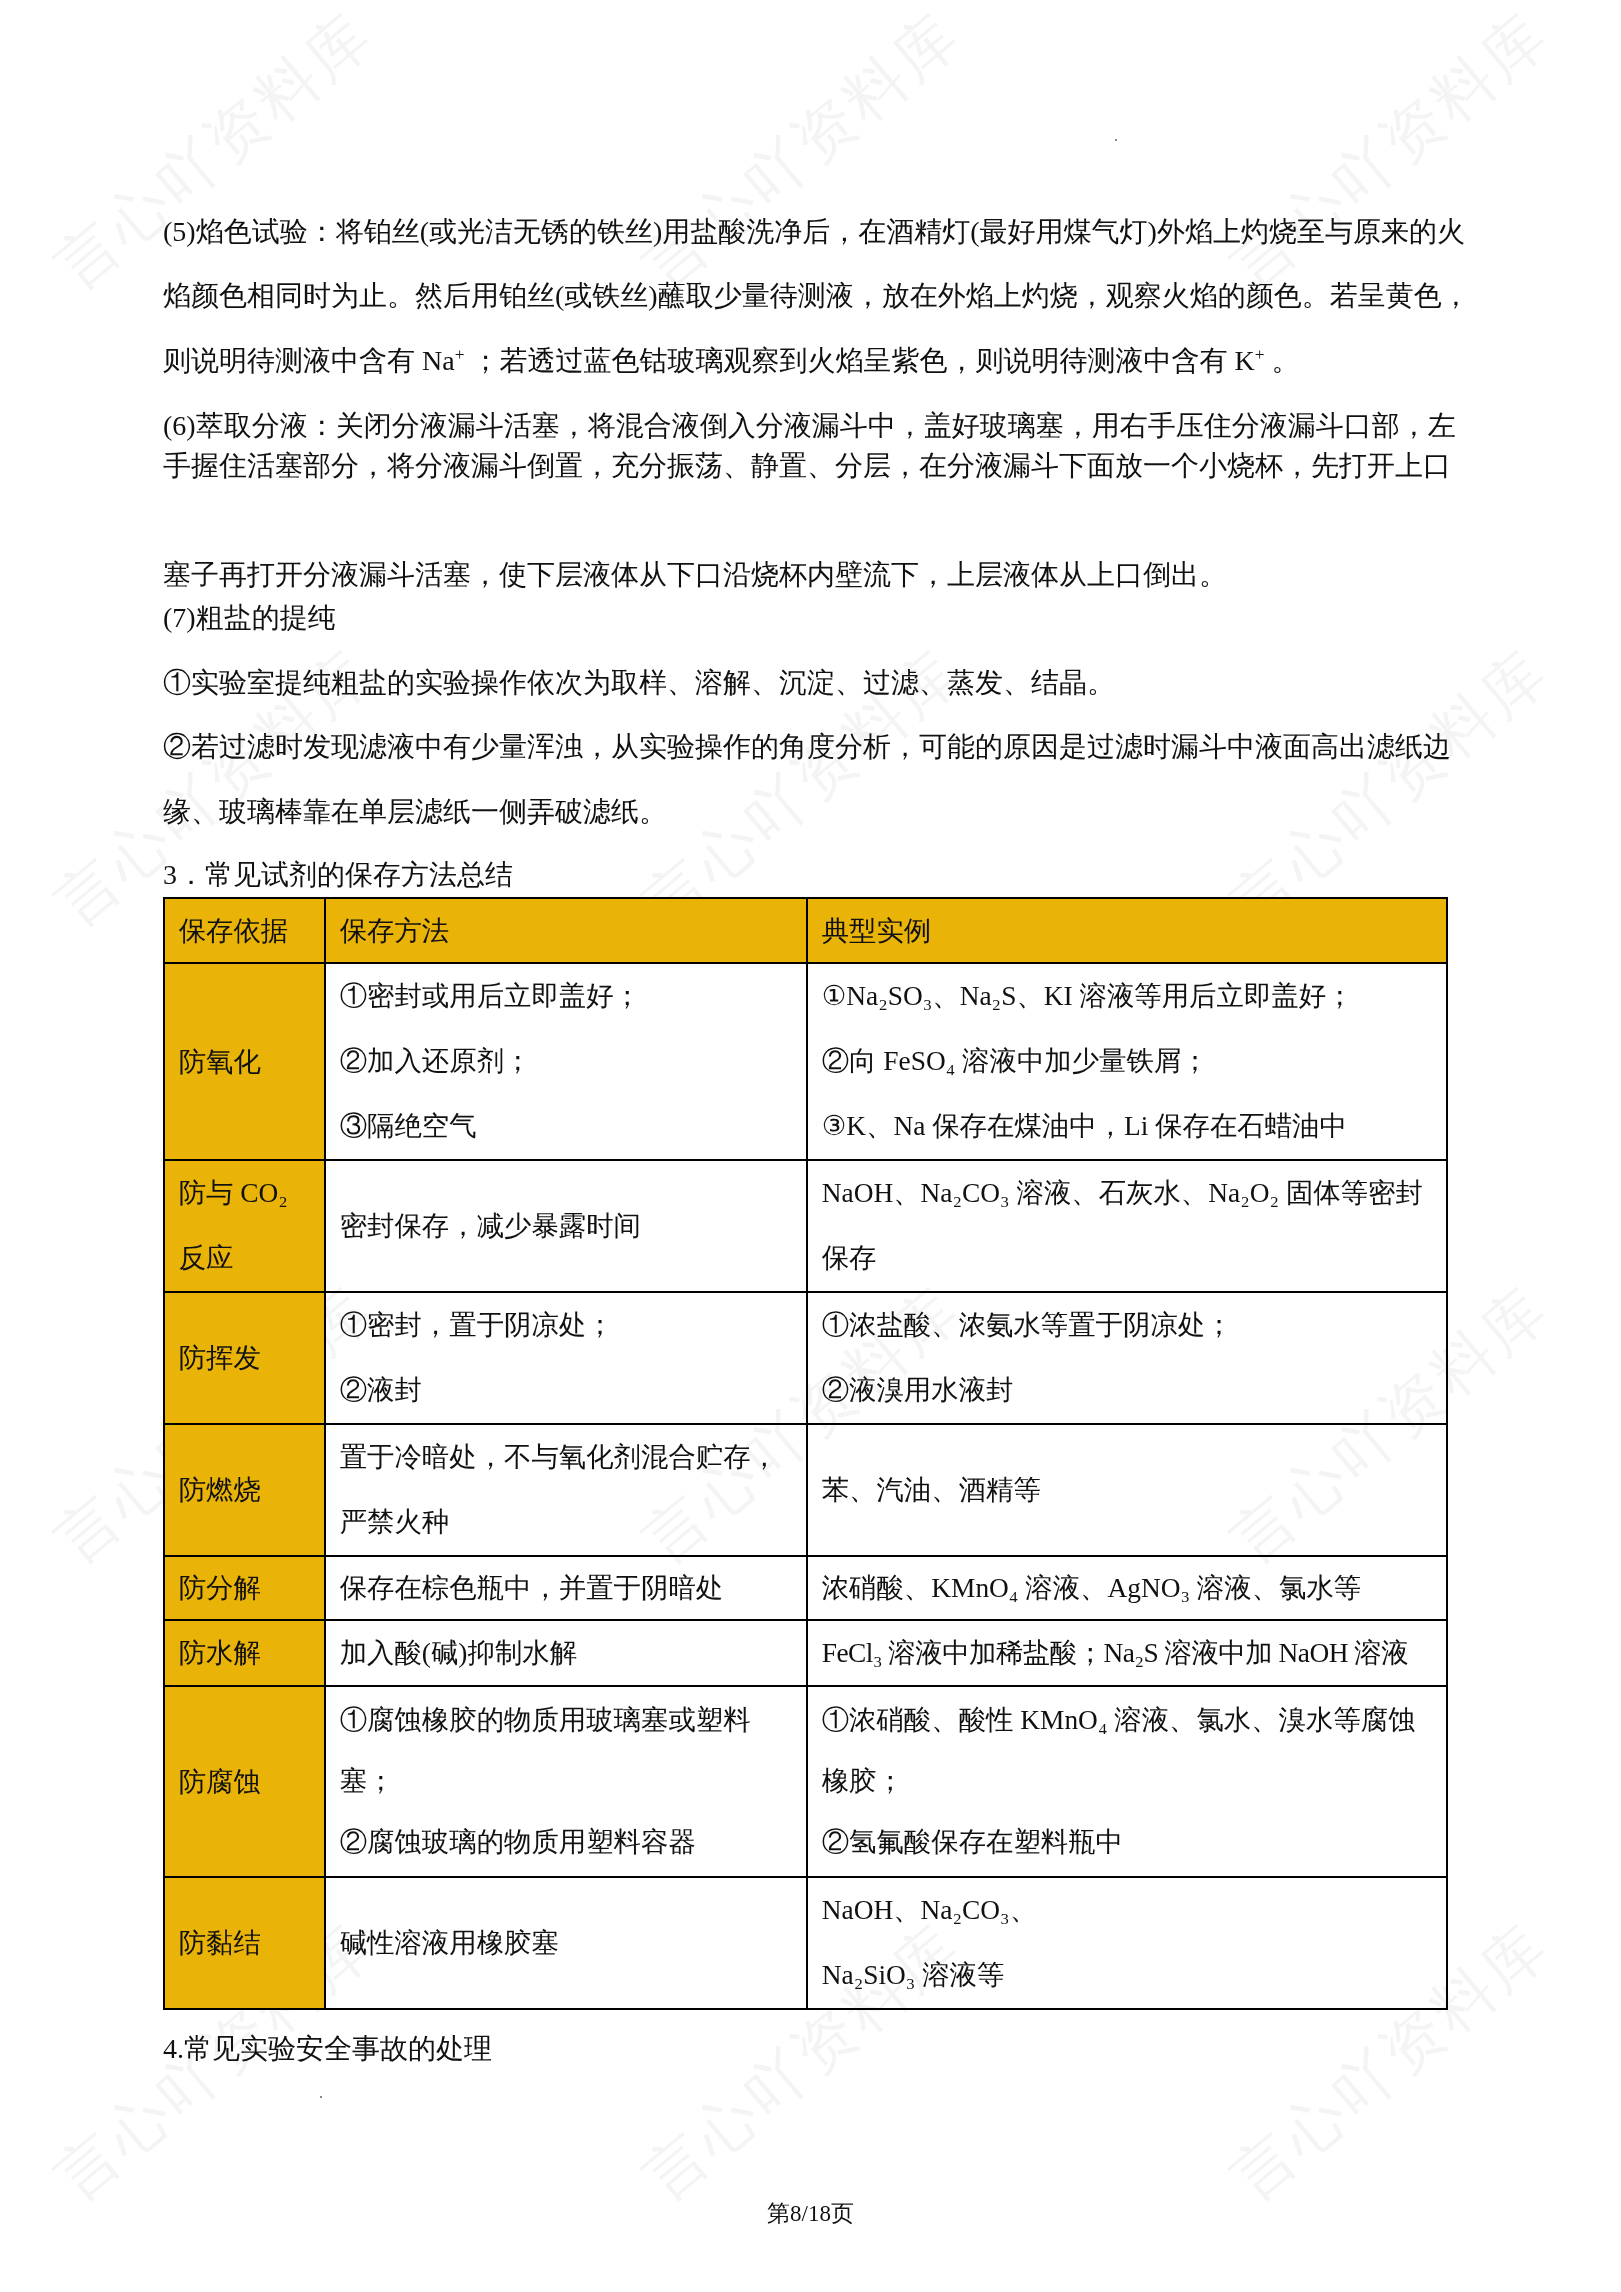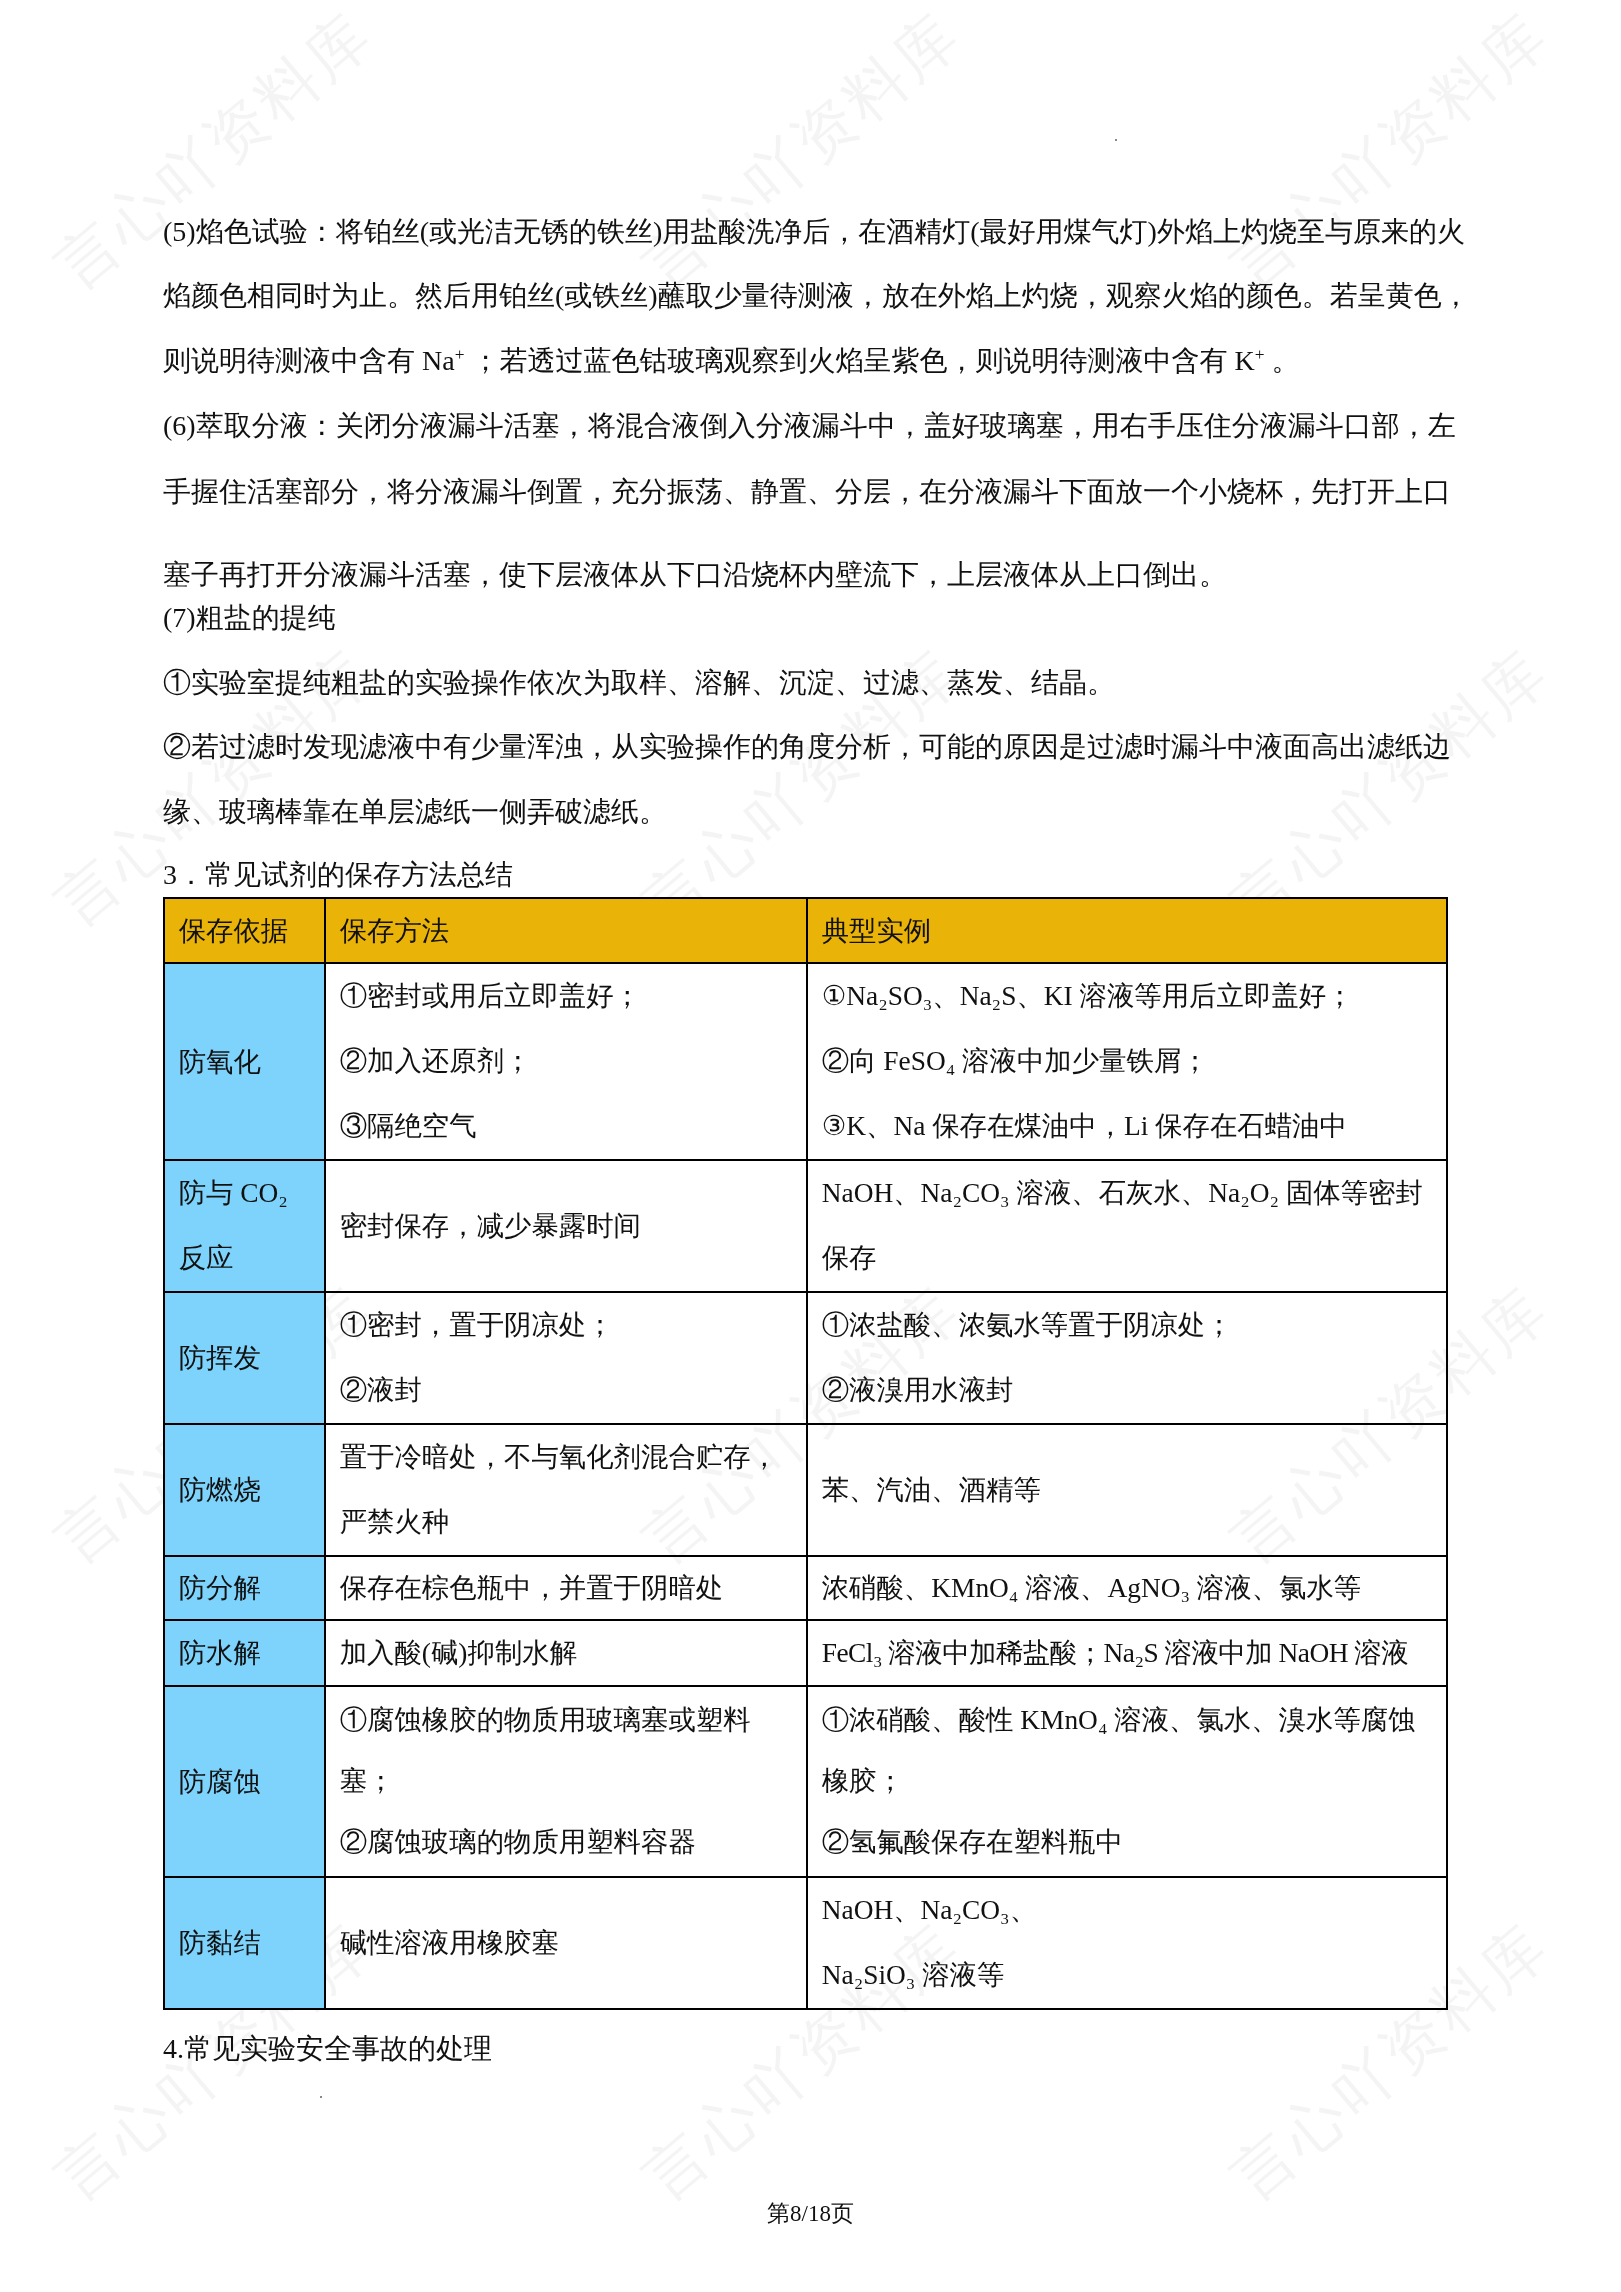--- a/index.html
+++ b/index.html
@@ -21,21 +21,21 @@
   table.storage {
     position: absolute; left: 163px; top: 897px; width: 1283px;
     border-collapse: collapse; table-layout: fixed;
     font-size: 27.4px;
   }
   table.storage td, table.storage th {
     border: 2.9px solid #000000; padding: 0 13.7px; vertical-align: middle; text-align: left;
     font-weight: normal;
   }
   table.storage th { background: #eab308; height: 59px; }
-  table.storage td.basis { background: #7dd3fc; }
+  table.storage td.basis { background: #eab308; }
   .cell-line { display: block; line-height: 65px; }
   .cell-line.tight { line-height: 61px; }
   .footer {
     position: absolute; top: 2198px; left: 0; width: 1621px; text-align: center;
     font-size: 23px;
   }
   .dot { position: absolute; width: 2px; height: 2px; background: #888; }
 </style>
 </head>
 <body>
@@ -58,21 +58,21 @@
 <div class="page">
   <div class="dot" style="left:1115px;top:139px;"></div>
 
   <div class="line" style="top:212px;">(5)焰色试验：将铂丝(或光洁无锈的铁丝)用盐酸洗净后，在酒精灯(最好用煤气灯)外焰上灼烧至与原来的火</div>
   <div class="line" style="top:276px;">焰颜色相同时为止。然后用铂丝(或铁丝)蘸取少量待测液，放在外焰上灼烧，观察火焰的颜色。若呈黄色，</div>
   <div class="line" style="top:341px;">
     <span>则说明待测液中含有 Na</span><sup>+</sup><span> ；若透过蓝色钴玻璃观察到火焰呈紫色，则说明待测液中含有 K</span><sup>+</sup><span> 。</span>
   </div>
 
   <div class="line" style="top:406px;">(6)萃取分液：关闭分液漏斗活塞，将混合液倒入分液漏斗中，盖好玻璃塞，用右手压住分液漏斗口部，左</div>
-  <div class="line" style="top:472px;">手握住活塞部分，将分液漏斗倒置，充分振荡、静置、分层，在分液漏斗下面放一个小烧杯，先打开上口</div>
+  <div class="line" style="top:446px;">手握住活塞部分，将分液漏斗倒置，充分振荡、静置、分层，在分液漏斗下面放一个小烧杯，先打开上口</div>
   <div class="line" style="top:535px;margin-top:20px;">塞子再打开分液漏斗活塞，使下层液体从下口沿烧杯内壁流下，上层液体从上口倒出。</div>
 
   <div class="line" style="top:598px;">(7)粗盐的提纯</div>
   <div class="line" style="top:663px;">①实验室提纯粗盐的实验操作依次为取样、溶解、沉淀、过滤、蒸发、结晶。</div>
   <div class="line" style="top:727px;text-align:right;">②若过滤时发现滤液中有少量浑浊，从实验操作的角度分析，可能的原因是过滤时漏斗中液面高出滤纸边</div>
   <div class="line" style="top:792px;">缘、玻璃棒靠在单层滤纸一侧弄破滤纸。</div>
 
   <div class="line" style="top:855px;">3．常见试剂的保存方法总结</div>
 
   <table class="storage">

